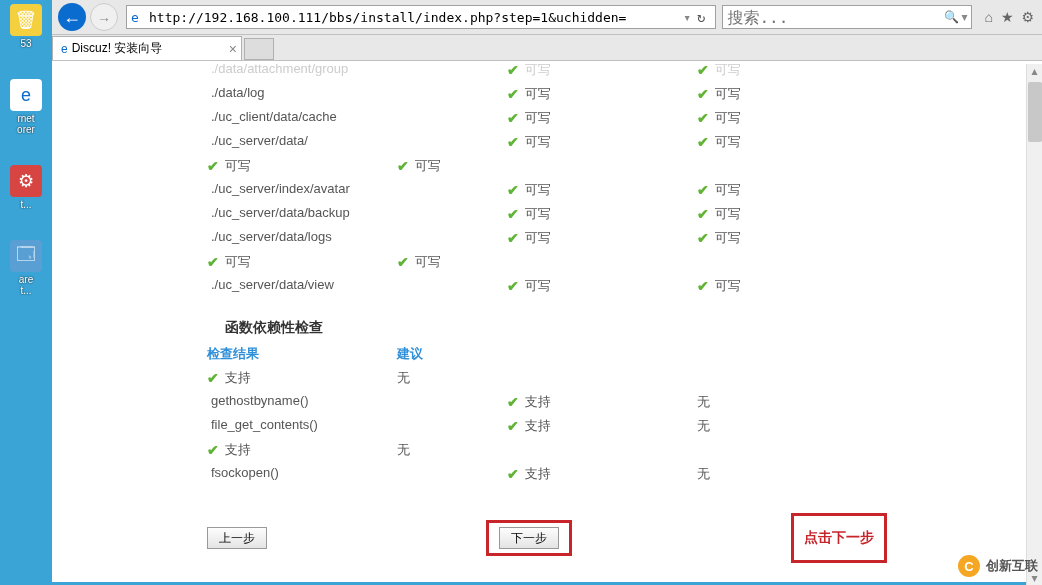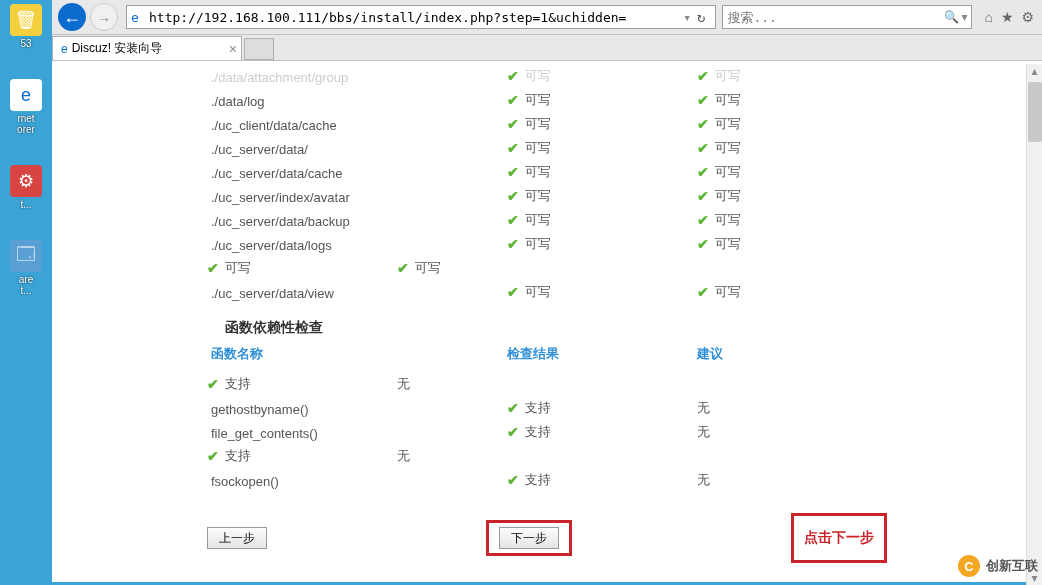--- a/index.html
+++ b/index.html
@@ -6,33 +6,33 @@
 body{font-family:"Microsoft YaHei",Arial,sans-serif;font-size:12px;background:#3aa4d6;width:1042px;height:585px;overflow:hidden;position:relative}
 .titlebar{height:3px;background:#b02828;position:absolute;top:0;right:0;width:48px}
 .browser-nav{background:#e8e8e8;height:35px;display:flex;align-items:center;padding:0 4px;border-bottom:1px solid #c0c0c0;position:relative;margin-left:52px}
 .nav-btn{width:28px;height:28px;border-radius:50%;display:flex;align-items:center;justify-content:center;margin:0 2px;cursor:pointer}
 .nav-back{background:#0a6cce;color:#fff;font-size:18px}
 .nav-fwd{background:#f0f0f0;border:1px solid #ccc;color:#888;font-size:14px}
 .addr-bar{flex:1;height:24px;background:#fff;border:1px solid #a0a0a0;margin:0 6px;display:flex;align-items:center;padding:0 4px;font-family:monospace;font-size:13px}
 .ie-icon{width:14px;height:14px;margin-right:4px;color:#0a6cce}
 .refresh-btn{padding:0 6px;color:#555;font-size:14px}
 .search-bar{width:250px;height:24px;background:#fff;border:1px solid #a0a0a0;display:flex;align-items:center;padding:0 4px;margin-right:8px}
-.search-bar input{border:none;flex:1;font-family:monospace;font-size:13px;outline:none}
+.search-bar input{border:none;flex:1;font-family:monospace;font-size:16px;outline:none}
 .search-icon{color:#555;font-size:12px}
 .win-icons{display:flex;gap:8px;color:#666;font-size:14px;padding:0 4px}
 .tab-bar{background:#e8e8e8;height:26px;display:flex;align-items:flex-end;margin-left:52px;border-bottom:1px solid #c0c0c0}
 .tab{background:#fff;border:1px solid #b0b0b0;border-bottom:none;height:24px;padding:0 8px;display:flex;align-items:center;gap:4px;min-width:190px;position:relative}
 .tab-close{position:absolute;right:4px;color:#888;font-size:14px}
 .new-tab{width:30px;height:22px;background:#ddd;border:1px solid #b0b0b0;margin-left:2px}
 .desktop-left{position:absolute;left:0;top:0;width:52px;height:585px;background:#3aa4d6}
 .desk-icon{width:44px;margin:4px auto;text-align:center;color:#fff;font-size:10px}
 .desk-icon .ic{width:32px;height:32px;margin:0 auto 2px;background:#fff;border-radius:4px;display:flex;align-items:center;justify-content:center;font-size:18px}
 .page{background:#fff;margin-left:52px;height:521px;overflow:hidden;position:relative}
 .content-wrap{width:680px;margin:0 auto;padding-top:0}
-.row{display:flex;align-items:flex-end;height:24px;font-size:13px;color:#555}
+.row{display:flex;align-items:flex-start;height:24px;font-size:13px;color:#555}
 .col1{width:300px;padding-left:4px}
 .col2{width:190px;display:flex;align-items:center;gap:6px}
 .col3{width:150px;display:flex;align-items:center;gap:6px}
 .check{color:#5fb336;font-weight:bold;font-size:14px}
 .section-title{font-size:14px;color:#333;font-weight:bold;margin:18px 0 8px 18px}
 .thead{display:flex;font-size:13px;color:#3c9ae8;font-weight:bold;margin-bottom:6px}
 .thead .col1,.thead .col2,.thead .col3{color:#2f8fd8}
 .buttons{text-align:center;margin-top:24px;display:flex;justify-content:space-between;gap:12px;align-items:center}
 .btn{width:60px;height:22px;background:linear-gradient(#fdfdfd,#e4e4e4);border:1px solid #999;font-size:12px;cursor:pointer}
 .btn-box{border:3px solid #c8252b;padding:4px 10px;display:inline-flex}
@@ -138,21 +138,20 @@
           <div class="col2">
             <span class="check">✔</span>
             <span>可写</span>
           </div>
           <div class="col3">
             <span class="check">✔</span>
             <span>可写</span>
           </div>
         </div>
         <div class="row">
-          <div class="col1">./uc_server/data/cache</div>
           <div class="col2">
             <span class="check">✔</span>
             <span>可写</span>
           </div>
           <div class="col3">
             <span class="check">✔</span>
             <span>可写</span>
           </div>
         </div>
         <div class="row">
@@ -206,21 +205,20 @@
           </div>
           <div class="col3">
             <span class="check">✔</span>
             <span>可写</span>
           </div>
         </div>
       </div>
 
     <div class="section-title">函数依赖性检查</div>
     <div class="thead">
-      <div class="col1">函数名称</div>
       <div class="col2">检查结果</div>
       <div class="col3">建议</div>
     </div>
     <div id="func-list">
         <div class="row">
           <div class="col2">
             <span class="check">✔</span>
             <span>支持</span>
           </div>
           <div class="col3">

